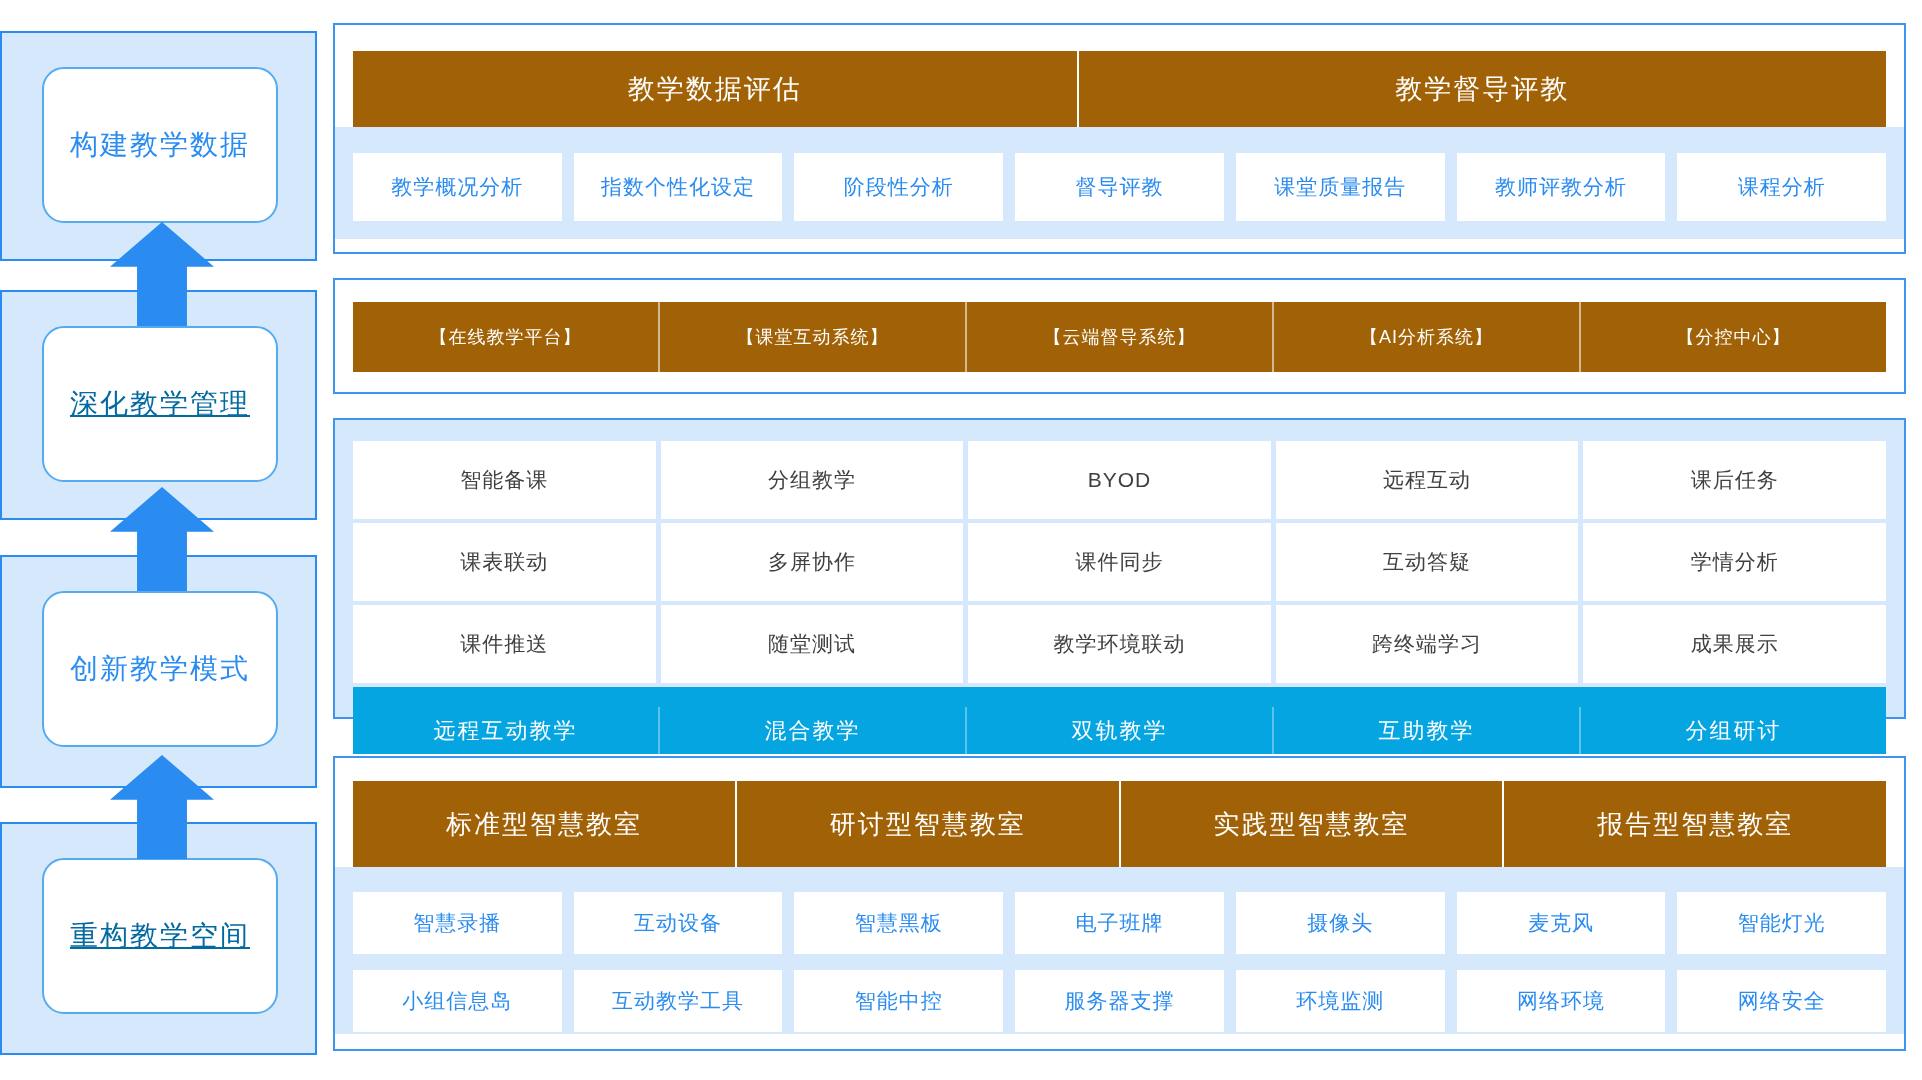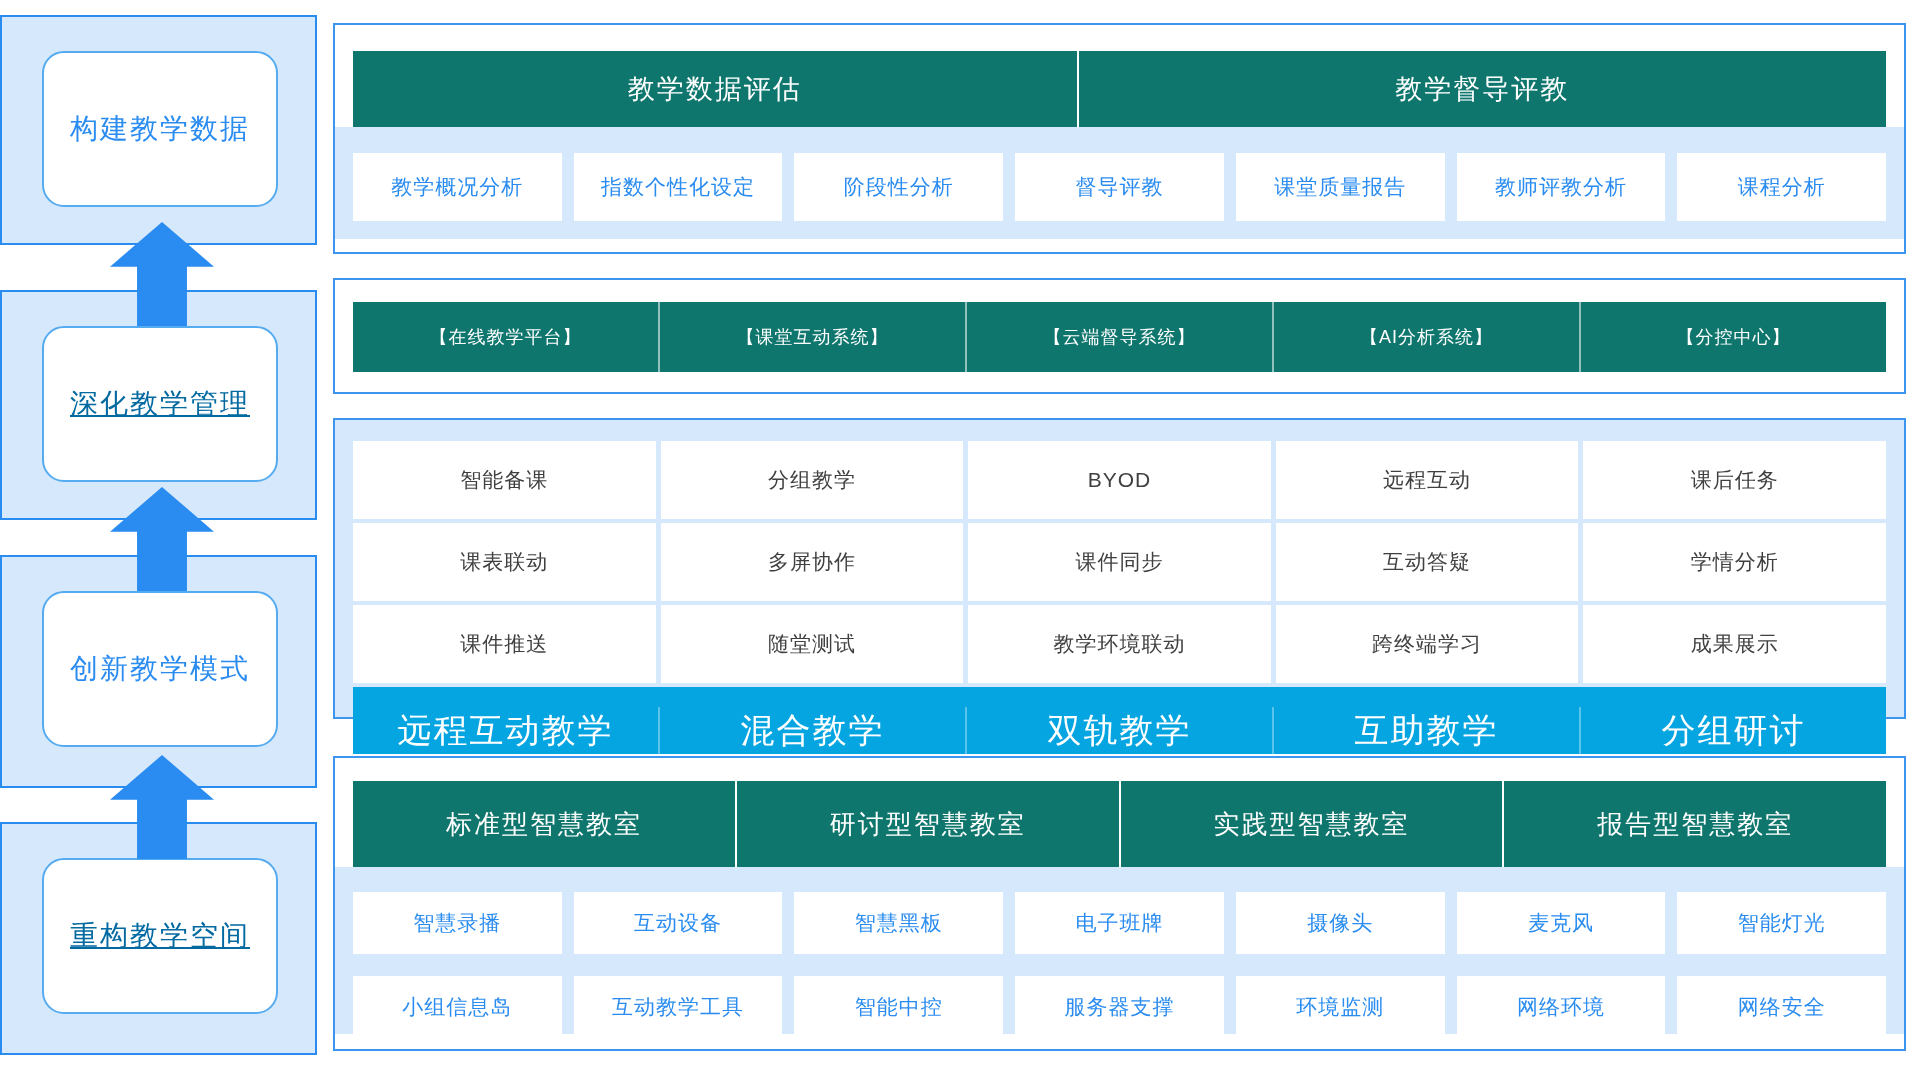--- a/index.html
+++ b/index.html
@@ -6,21 +6,21 @@
   body{
     width:1922px;height:1080px;position:relative;background:#ffffff;
     font-family:"Liberation Sans","DejaVu Sans",sans-serif;
     overflow:hidden;
   }
   
   .flow-panel{
     position:absolute;left:0;width:313px;
     background:#d6e8fb;border:2px solid #2a8cf0;
   }
-  .p1{top:15px;height:226px;}
+  .p1{top:31px;height:226px;}
   .p2{top:290px;height:226px;}
   .p3{top:555px;height:229px;}
   .p4{top:822px;height:229px;}
   .stage-box{
     position:absolute;left:40px;width:232px;height:152px;top:34px;
     background:#ffffff;border:2px solid #55abf0;border-radius:22px;
     display:flex;align-items:center;justify-content:center;
     font-size:28px;letter-spacing:2px;white-space:nowrap;
   }
   .stage-blue{color:#2a8cf0;}
@@ -35,21 +35,21 @@
   
   .section{
     position:absolute;left:333px;width:1569px;
     background:#ffffff;border:2px solid #3d95ef;
   }
   .s1{top:23px;height:227px;}
   .s2{top:278px;height:112px;}
   .s3{top:418px;height:297px;background:#d6e8fb;}
   .s4{top:756px;height:291px;}
 
-  .blue{background:#0f766e;color:#ffffff;}
+  .blue{background:#a16207;color:#ffffff;}
   .strip{background:#d6e8fb;}
 
   
   .s1-headers{margin:26px 18px 0;height:76px;display:flex;gap:2px;}
   .s1-headers .hcell{display:flex;align-items:center;justify-content:center;
     font-size:27px;letter-spacing:2px;}
   .s1-headers .hcell:first-child{flex:0 0 47.2%;}
   .s1-headers .hcell:last-child{flex:1;}
   .s1-strip{height:112px;box-sizing:border-box;padding:26px 18px 0;display:flex;gap:12px;}
   .chip{
@@ -64,29 +64,29 @@
     font-size:18px;letter-spacing:1px;border-left:2px solid rgba(255,255,255,.55);}
   .s2-bar .pcell:first-child{border-left:none;}
 
   
   .s3-grid{margin:21px 18px 0;display:grid;grid-template-columns:repeat(5,1fr);
     gap:4px 5px;}
   .gcell{height:78px;background:#ffffff;color:#404040;
     display:flex;align-items:center;justify-content:center;font-size:21px;letter-spacing:1px;}
   .s3-modes{margin:4px 18px 0;height:67px;display:flex;background:#05a5e2;color:#fff;}
   .mcell{flex:1;display:flex;align-items:center;justify-content:center;
-    font-size:34px;letter-spacing:2px;border-left:2px solid rgba(255,255,255,.35);margin-top:20px;}
+    font-size:22px;letter-spacing:2px;border-left:2px solid rgba(255,255,255,.35);margin-top:20px;}
   .mcell:first-child{border-left:none;}
 
   
   .s4-headers{margin:23px 18px 0;height:86px;display:flex;gap:2px;}
   .s4-headers .hcell{flex:1;display:flex;align-items:center;justify-content:center;
     font-size:26px;letter-spacing:2px;}
   .s4-strip{height:167px;box-sizing:border-box;padding:25px 18px 0;
-    display:flex;flex-direction:column;gap:22px;}
+    display:flex;flex-direction:column;gap:16px;}
   .chip-row{display:flex;gap:12px;}
   .chip-sm{flex:1;height:62px;background:#ffffff;color:#2a8cf0;
     display:flex;align-items:center;justify-content:center;font-size:21px;letter-spacing:1px;white-space:nowrap;}
 </style>
 </head>
 <body>
 
 <div class="flow-panel p1">
   <div class="stage-box stage-blue">构建教学数据</div>
 </div>

